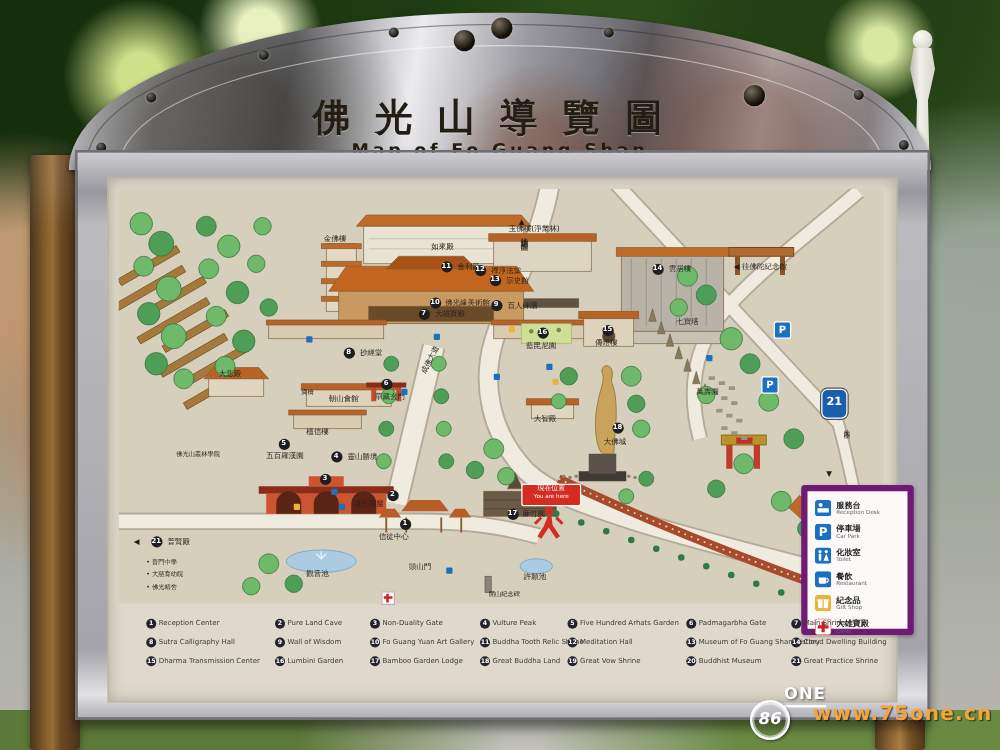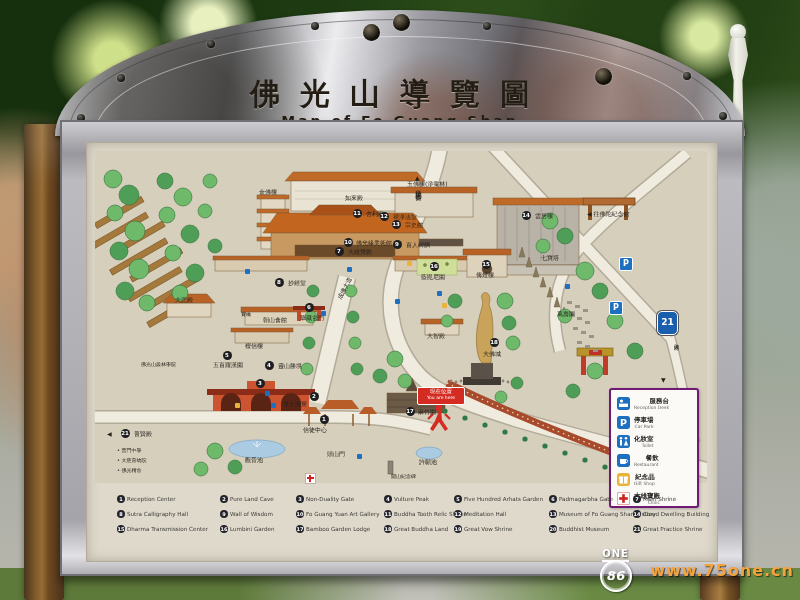--- a/index.html
+++ b/index.html
@@ -89,31 +89,31 @@
   .cross-box:before{content:"";position:absolute;left:3px;top:0.5px;width:2px;height:7px;background:#d02020;}
   .cross-box:after{content:"";position:absolute;left:0.5px;top:3px;width:7px;height:2px;background:#d02020;}
   
   #legend-grid{position:absolute;left:30px;top:352px;width:578px;
     display:grid;grid-template-columns:103px 76px 88px 70px 95px 84px 62px;row-gap:7px;}
   .lg-item{display:flex;align-items:center;gap:2px;white-space:nowrap;}
   .lg-dot{flex:0 0 auto;width:8px;height:8px;border-radius:50%;background:#23232b;color:#fff;
     font-size:5px;font-weight:bold;text-align:center;line-height:8px;}
   .lg-txt{font-size:5.6px;color:#3c3a36;}
   
-  #facility-card{position:absolute;left:522px;top:245px;width:90px;height:120px;background:#fbfaf6;
-    border:2px solid #701a75;border-radius:3px;box-shadow:1px 1px 3px rgba(0,0,0,.25);
-    padding:4px 0 0 6px;box-sizing:border-box;text-align:right;}
+  #facility-card{position:absolute;left:554px;top:245px;width:90px;height:120px;background:#fbfaf6;
+    border:5px solid #701a75;border-radius:3px;box-shadow:1px 1px 3px rgba(0,0,0,.25);
+    padding:4px 0 0 6px;box-sizing:border-box;}
   .f-row{display:flex;align-items:center;gap:4px;height:19px;}
   .f-icon{flex:0 0 auto;width:13px;height:13px;border-radius:2px;display:block;}
   .f-txt .f-zh{font-size:6.5px;font-weight:bold;color:#222;line-height:7px;}
   .f-txt .f-en{font-size:4.5px;color:#666;line-height:5px;}
   
   #watermark{position:absolute;right:6px;bottom:8px;display:flex;align-items:center;gap:6px;z-index:30;}
   #wm-logo{position:relative;width:46px;height:44px;}
-  #wm-logo .one{position:absolute;left:4px;top:0;color:#fff;font-size:10px;font-weight:bold;
+  #wm-logo .one{position:absolute;left:29px;top:0;color:#fff;font-size:13px;font-weight:bold;
     letter-spacing:1px;border-bottom:2px solid #fff;padding-bottom:1px;text-shadow:1px 1px 2px rgba(0,0,0,.6);}
   #wm-logo .circ{position:absolute;left:2px;top:12px;width:28px;height:28px;border:2px solid #fff;
     border-radius:50%;box-shadow:inset 0 0 0 1.5px rgba(255,255,255,.5),1px 1px 2px rgba(0,0,0,.5);
     color:#fff;font-size:13px;font-style:italic;font-weight:bold;text-align:center;line-height:28px;}
   #wm-txt .zh{color:#fff;font-size:24px;font-weight:bold;letter-spacing:2px;
     text-shadow:1px 1px 2px rgba(0,0,0,.7),0 0 4px rgba(0,0,0,.4);line-height:26px;}
   #wm-txt .url{color:#f5a43c;font-size:16px;font-weight:bold;letter-spacing:1px;
     text-shadow:1px 1px 1px rgba(0,0,0,.6);line-height:13px;}
 </style>
 </head>

